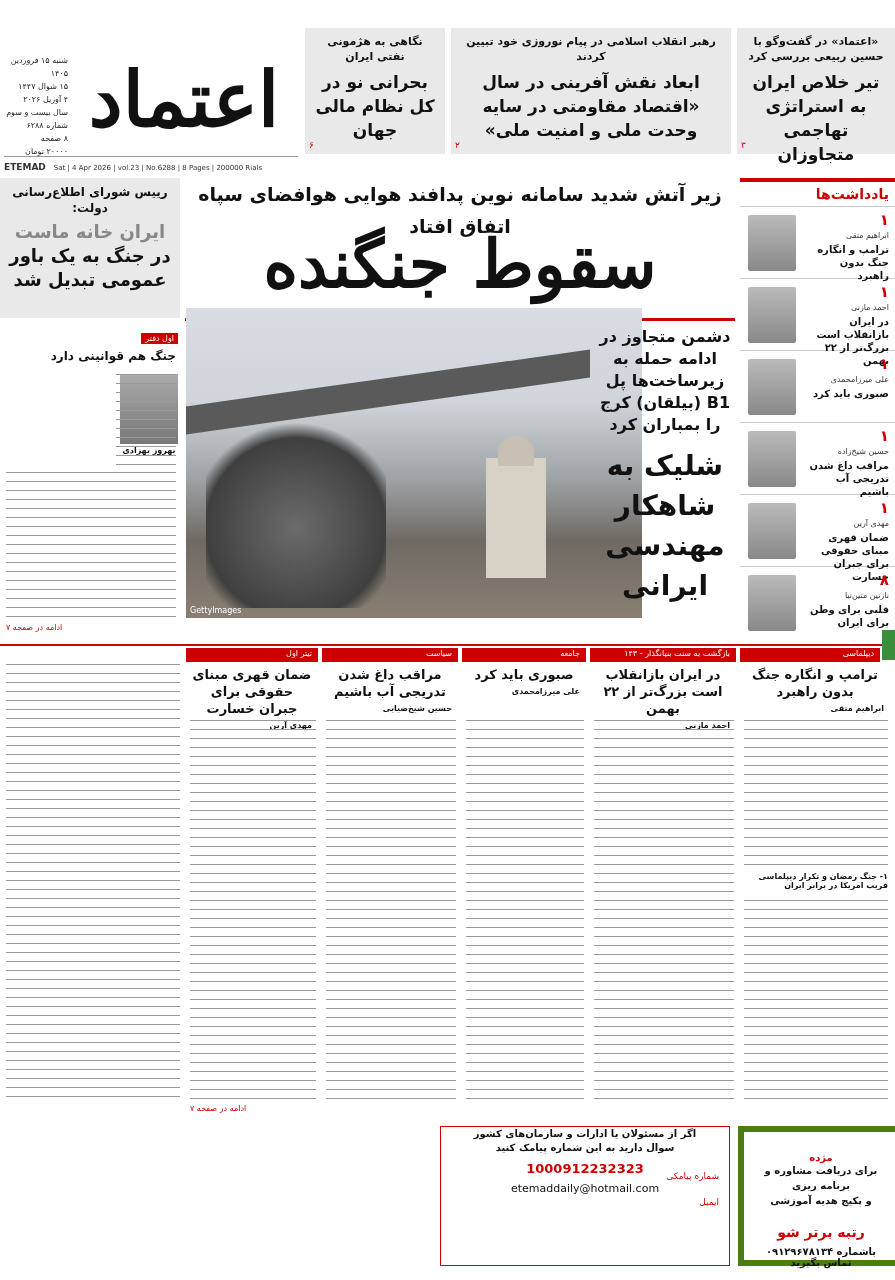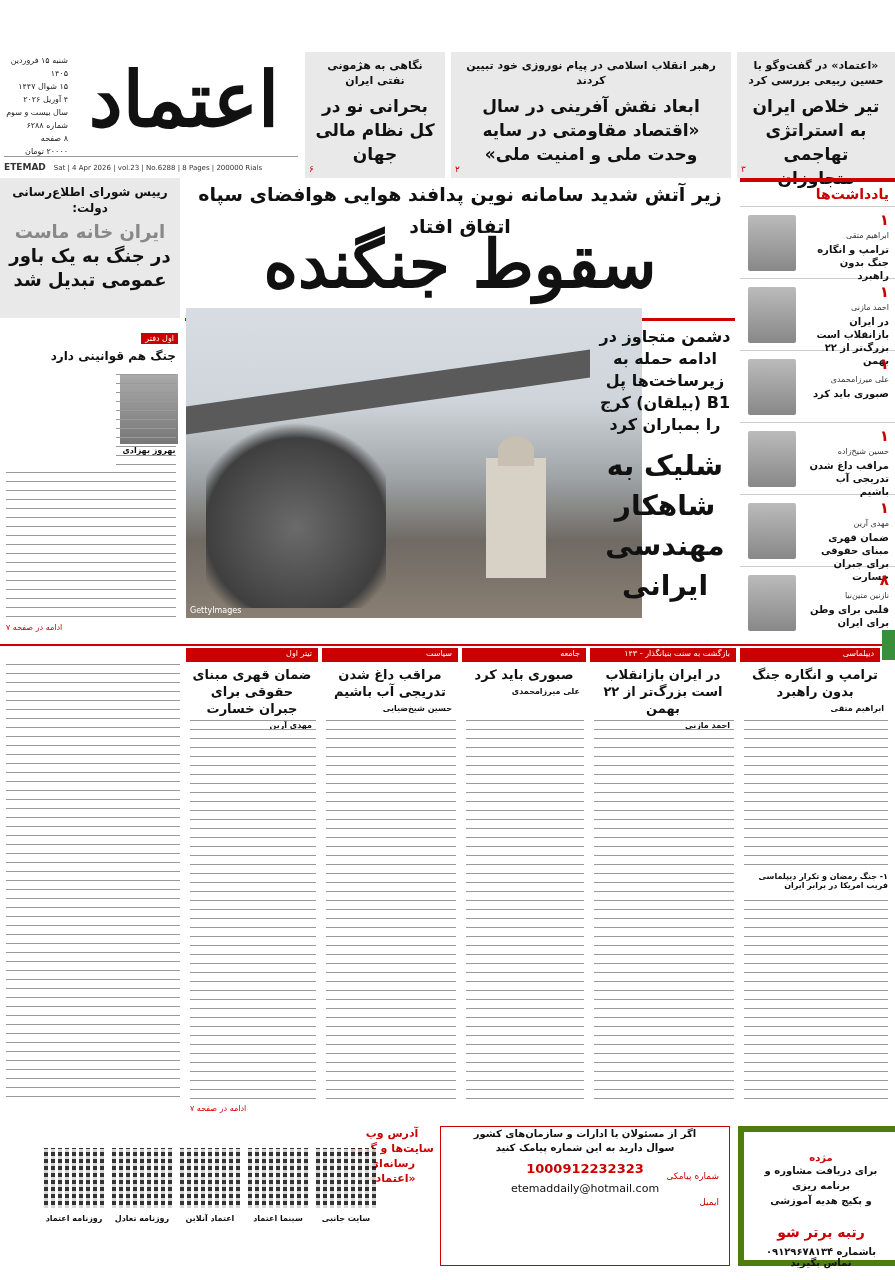--- a/index.html
+++ b/index.html
@@ -1,20 +1,20 @@
 <!DOCTYPE html>
 <html><head>
 <meta charset="utf-8">
 <style>
 *{box-sizing:border-box;margin:0;padding:0}
 html,body{width:895px;height:1280px;background:#fff;overflow:hidden}
 body{font-family:"DejaVu Sans",sans-serif;color:#111;direction:rtl;position:relative}
 .abs{position:absolute}
 .topstrip{left:0;top:0;width:895px;height:40px;background:#fff}
-.mast{left:0;top:52px;width:895px;height:141px}
+.mast{left:0;top:28px;width:895px;height:141px}
 .mast .box{position:absolute;top:0;height:126px;background:#e9e9e9;padding:6px 8px;text-align:center}
 .mast .box .kick{font-size:11px;font-weight:bold;line-height:15px}
 .mast .box .head{font-size:17px;font-weight:bold;line-height:24px;margin-top:6px}
 .mast .box .pg{position:absolute;left:4px;bottom:4px;font-size:9px;color:#c00}
 .logo{left:0;top:44px;width:300px;height:126px}
 .logo .date{position:absolute;left:4px;top:10px;width:64px;font-size:8px;line-height:13px;text-align:right;color:#222}
 .logo .word{position:absolute;left:70px;top:0;width:228px;height:112px;font-family:"DejaVu Serif",serif;font-weight:bold;font-size:76px;line-height:112px;text-align:center;color:#111;letter-spacing:-4px}
 .logo .en{position:absolute;left:4px;bottom:0;width:294px;height:14px;border-top:1px solid #999;font-size:7px;direction:ltr;text-align:left;line-height:20px;color:#333}
 .logo .en b{font-size:9px;margin-right:8px}
 .sidebar{left:740px;top:178px;width:155px;height:452px;border-top:4px solid #c00;}
@@ -227,26 +227,13 @@
     <div class="ph">باشماره ۰۹۱۲۹۶۷۸۱۳۴ تماس بگیرید</div>
   </div>
   <div class="ad2">
     <div class="l">اگر از مسئولان یا ادارات و سازمان‌های کشور</div>
     <div class="l">سوال دارید به این شماره پیامک کنید</div>
     <div class="sms">شماره پیامکی</div>
     <div class="num">1000912232323</div>
     <div class="eml">ایمیل</div>
     <div class="mail">etemaddaily@hotmail.com</div>
   </div>
-  <div class="qrzone">
-    <div class="addr">آدرس وب سایت‌ها و گروه رسانه‌ای «اعتماد»</div>
-    <div class="qr" style="left:312px"></div>
-    <div class="qr" style="left:244px"></div>
-    <div class="qr" style="left:176px"></div>
-    <div class="qr" style="left:108px"></div>
-    <div class="qr" style="left:40px"></div>
-    <div class="qlabel" style="left:310px">سایت جانبی</div>
-    <div class="qlabel" style="left:242px">سینما اعتماد</div>
-    <div class="qlabel" style="left:174px">اعتماد آنلاین</div>
-    <div class="qlabel" style="left:106px">روزنامه تعادل</div>
-    <div class="qlabel" style="left:38px">روزنامه اعتماد</div>
-  </div>
 </div>
 
 </body></html>

